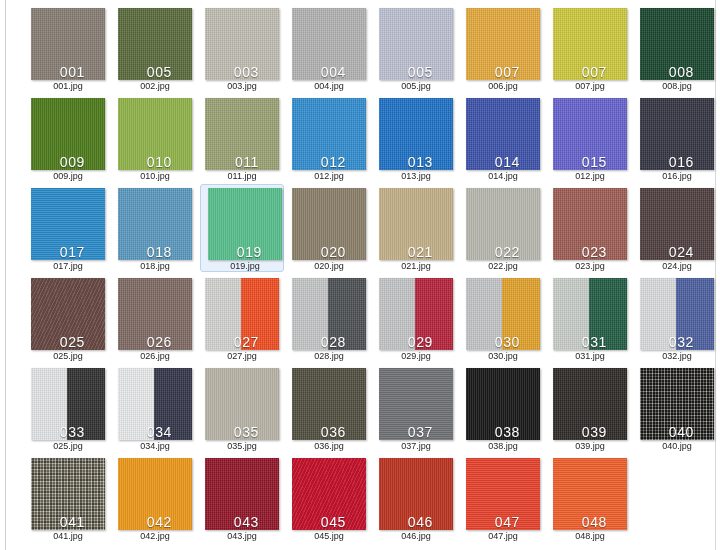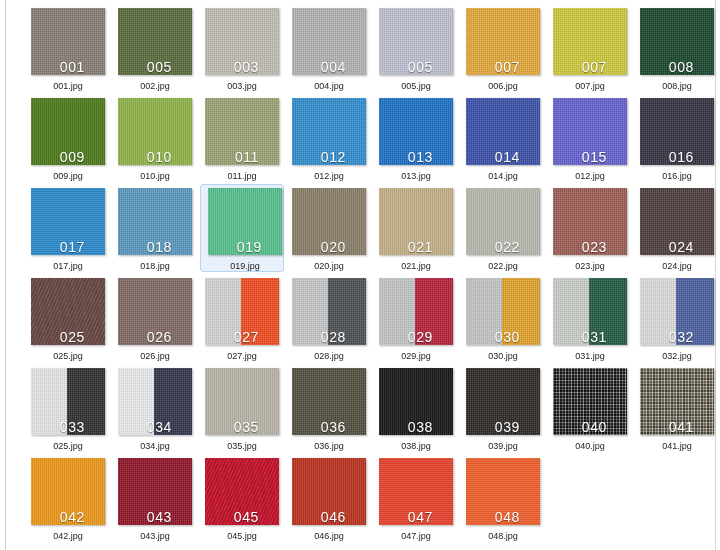--- a/index.html
+++ b/index.html
@@ -130,21 +130,21 @@
     color: #ffffff;
     font-size: 14px;
     font-family: "Liberation Sans", sans-serif;
     letter-spacing: 0.6px;
     text-shadow: 0 1px 1px rgba(0,0,0,0.45);
     line-height: 1;
     pointer-events: none;
   }
 
   .thumb-label {
-    margin-top: 7px;
+    margin-top: 2px;
     font-size: 9px;
     color: #242424;
     font-family: "Liberation Sans", sans-serif;
     text-align: center;
     line-height: 1;
     white-space: nowrap;
   }
 </style>
 </head>
 <body>
@@ -444,20 +444,28 @@
     <div class="thumb-cell">
       <div class="swatch-wrap">
         <div class="swatch-base" style="background: rgb(78, 76, 60);"></div>
         <div class="tex-weave"></div>
         <span class="swatch-index">036</span>
       </div>
       <div class="thumb-label">036.jpg</div>
     </div>
     <div class="thumb-cell">
       <div class="swatch-wrap">
+        <div class="swatch-base" style="background: rgb(110, 112, 116);"></div>
+        <div class="tex-horiz"></div>
+        <span class="swatch-index">037</span>
+      </div>
+      <div class="thumb-label">037.jpg</div>
+    </div>
+    <div class="thumb-cell">
+      <div class="swatch-wrap">
         <div class="swatch-base" style="background: rgb(27, 26, 27);"></div>
         <div class="tex-vert"></div>
         <span class="swatch-index">038</span>
       </div>
       <div class="thumb-label">038.jpg</div>
     </div>
     <div class="thumb-cell">
       <div class="swatch-wrap">
         <div class="swatch-base" style="background: rgb(42, 39, 37);"></div>
         <div class="tex-weave"></div>

